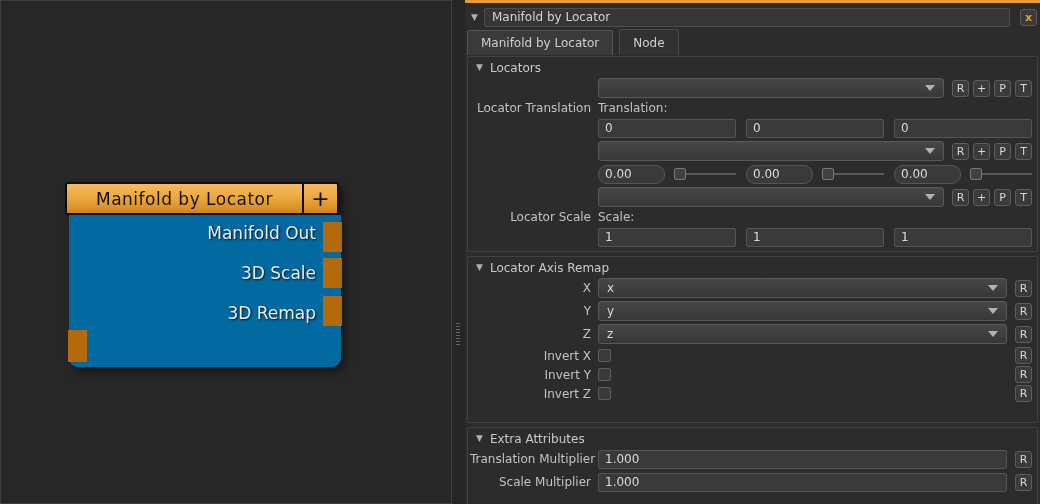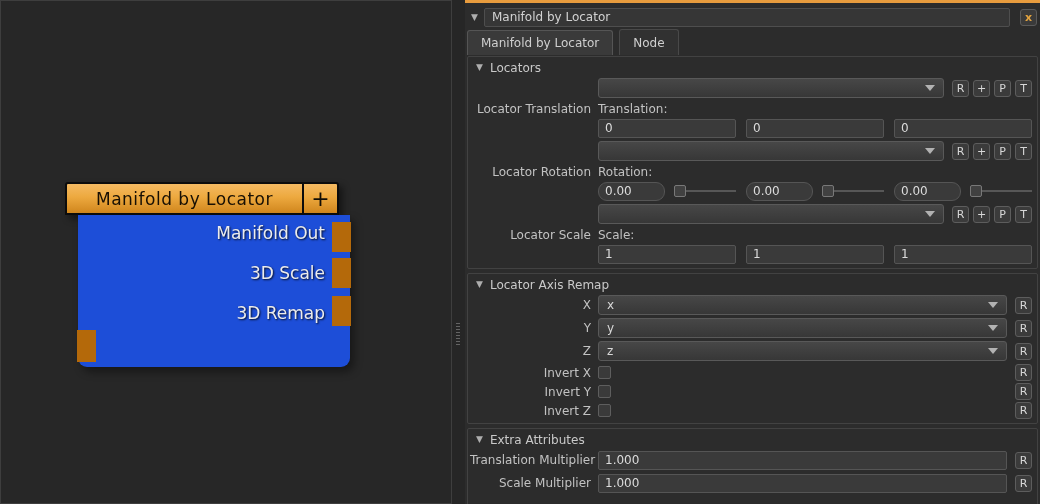--- a/index.html
+++ b/index.html
@@ -27,22 +27,22 @@
   .node-title {
     flex: 1; display: flex; align-items: center; justify-content: center;
     font-size: 17px; color: #181004; letter-spacing: .5px;
   }
   .node-plus {
     width: 35px; border-left: 2px solid #0c0c0c;
     display: flex; align-items: center; justify-content: center;
     font-size: 22px; color: #100d05;
   }
   .node-body {
-    position: relative; height: 152px; width: 272px; margin-left: 13px;
-    background: #1d4ed8; border-radius: 0 0 9px 9px;
+    position: relative; height: 152px; width: 272px; margin-left: 4px;
+    background: #0369a1; border-radius: 0 0 9px 9px;
     box-shadow: 4px 5px 8px rgba(0,0,0,0.4);
   }
   .port { position: absolute; width: 19px; height: 30px; background: #b4690a; }
   .port.r { right: -1px; }
   .port.l { left: -1px; height: 32px; }
   .plabel {
     position: absolute; white-space: nowrap; font-size: 17px; color: #ececec;
     text-shadow: 1px 1px 2px rgba(0,0,0,0.85);
   }
   .plabel.r { right: 25px; }
@@ -80,21 +80,21 @@
     border: 1px solid #555; border-bottom: none; border-radius: 3px 3px 0 0;
   }
   .tab.active { height: 25px; background: #3a3a3a; }
   .tab.inactive { height: 26px; background: #313131; border-color: #494949; }
 
   .panel-body { padding: 1px 2px 0 2px; }
   .group { border: 1px solid #424242; border-radius: 2px; margin-bottom: 4px; padding: 2px 5px 4px 2px; }
   .group-hd { display: flex; align-items: center; gap: 7px; height: 17px; padding-left: 6px; color: #c9c9c9; margin-bottom: 2px; }
 
   .frow { display: flex; align-items: center; height: 20px; margin-bottom: 3px; }
-  .frow.sub { height: 15px; margin-bottom: 2px; align-items: center; }
+  .frow.sub { height: 15px; margin-bottom: 2px; align-items: flex-start; }
   .frow.cb { height: 17px; margin-bottom: 2px; }
   .lbl { width: 128px; flex: none; text-align: right; padding-right: 7px; white-space: nowrap; color: #c2c2c2; }
 
   .dropdown {
     flex: 1; align-self: stretch; min-width: 0;
     background: linear-gradient(180deg, #474747, #373737);
     border: 1px solid #595959; border-radius: 3px;
     display: flex; align-items: center; padding: 0 8px; color: #d8d8d8;
   }
   .dd-arrow {
@@ -208,24 +208,20 @@
         <div class="dropdown">
           <span class="dd-arrow"></span>
         </div>
         <div class="btn-strip">
           <div class="sbtn">R</div>
           <div class="sbtn">+</div>
           <div class="sbtn">P</div>
           <div class="sbtn">T</div>
         </div>
       </div>
-      <div class="frow sub">
-        <div class="lbl">Locator Rotation</div>
-        <span>Rotation:</span>
-      </div>
       <div class="frow">
         <div class="lbl"></div>
         <div class="triple">
           <div class="tcell">
             <div class="field rot-field">0.00</div>
             <div class="slider">
                 <div class="knob"></div>
                 <div class="groove"></div>
               </div>
           </div>
@@ -314,21 +310,21 @@
         <div class="checkbox"></div>
         <div class="spacer"></div>
         <div class="sbtn reset">R</div>
       </div>
       <div class="frow cb">
         <div class="lbl">Invert Y</div>
         <div class="checkbox"></div>
         <div class="spacer"></div>
         <div class="sbtn reset">R</div>
       </div>
-      <div class="frow cb" style="margin-bottom:0">
+      <div class="frow cb" style="margin-bottom:16px">
         <div class="lbl">Invert Z</div>
         <div class="checkbox"></div>
         <div class="spacer"></div>
         <div class="sbtn reset">R</div>
       </div>
     </div>
 
     <div class="group" style="margin-bottom:0">
       <div class="group-hd">
         <span class="tri">▼</span>

